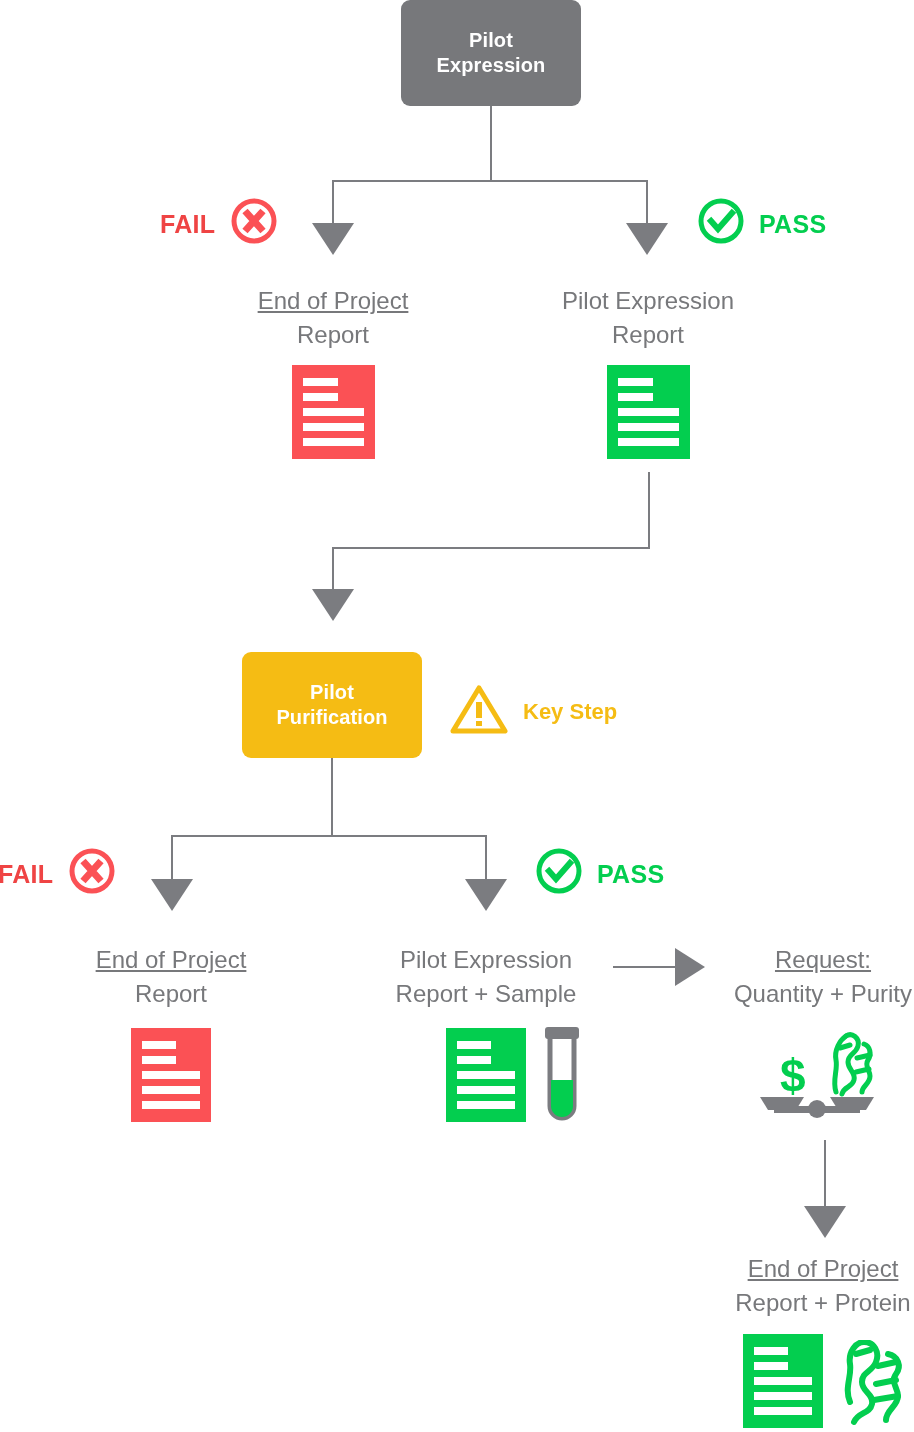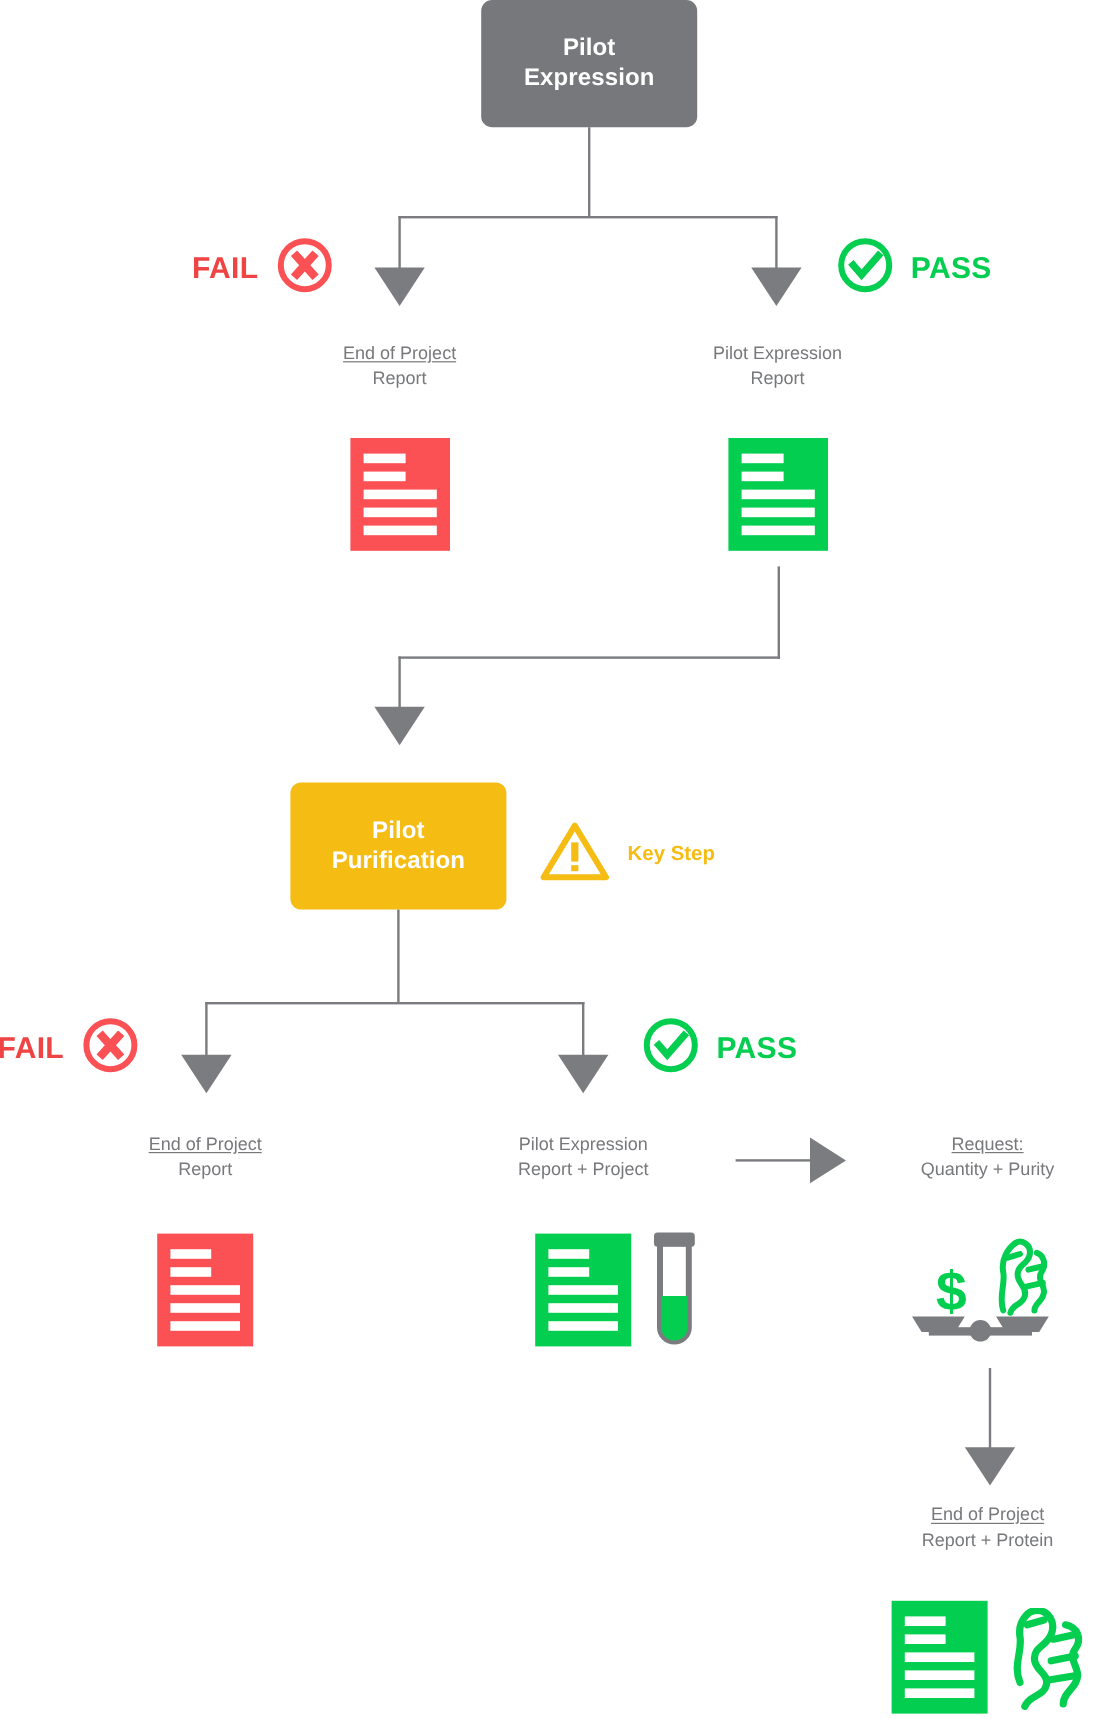--- a/index.html
+++ b/index.html
@@ -44,21 +44,21 @@
     border-top:19px solid transparent;
     border-bottom:19px solid transparent;
     border-left:30px solid #7b7c80;
   }
 
   
   .caption {
     position:absolute;
     text-align:center;
     color:#77787b;
-    font-size:15px;
+    font-size:24px;
     line-height:1.42;
     white-space:nowrap;
   }
   .caption .u { text-decoration:underline; text-underline-offset:2px; }
 
   
   .badge {
     position:absolute;
     display:flex; align-items:center;
     font-weight:bold;
@@ -68,21 +68,21 @@
   .badge.fail { color:#ef4444; }
   .badge.pass { color:#03ce4f; }
   .badge .lbl { white-space:nowrap; }
   .badge .ico { display:block; }
 
   .keystep {
     position:absolute;
     display:flex; align-items:center;
     color:#f5bc14;
     font-weight:bold;
-    font-size:17px;
+    font-size:22px;
   }
 
   
   .doc { position:absolute; }
   .doc .sheet {
     width:100%; height:100%;
     display:flex; flex-direction:column;
     justify-content:center;
     padding:0 11px;
     gap:7px;
@@ -211,21 +211,21 @@
     </span>
     <span class="lbl">PASS</span>
   </div>
 
   <div class="caption" style="left:71px; top:943px; width:200px;">
     <div class="u">End of Project</div>
     <div>Report</div>
   </div>
   <div class="caption" style="left:376px; top:943px; width:220px;">
     <div>Pilot Expression</div>
-    <div>Report + Project</div>
+    <div>Report + Sample</div>
   </div>
 
   <div class="hline" style="left:613px; top:966px; width:64px;"></div>
   <div class="arrow-right" style="left:675px; top:948px;"></div>
 
   <div class="caption" style="left:728px; top:943px; width:190px;">
     <div class="u">Request:</div>
     <div>Quantity + Purity</div>
   </div>
 

